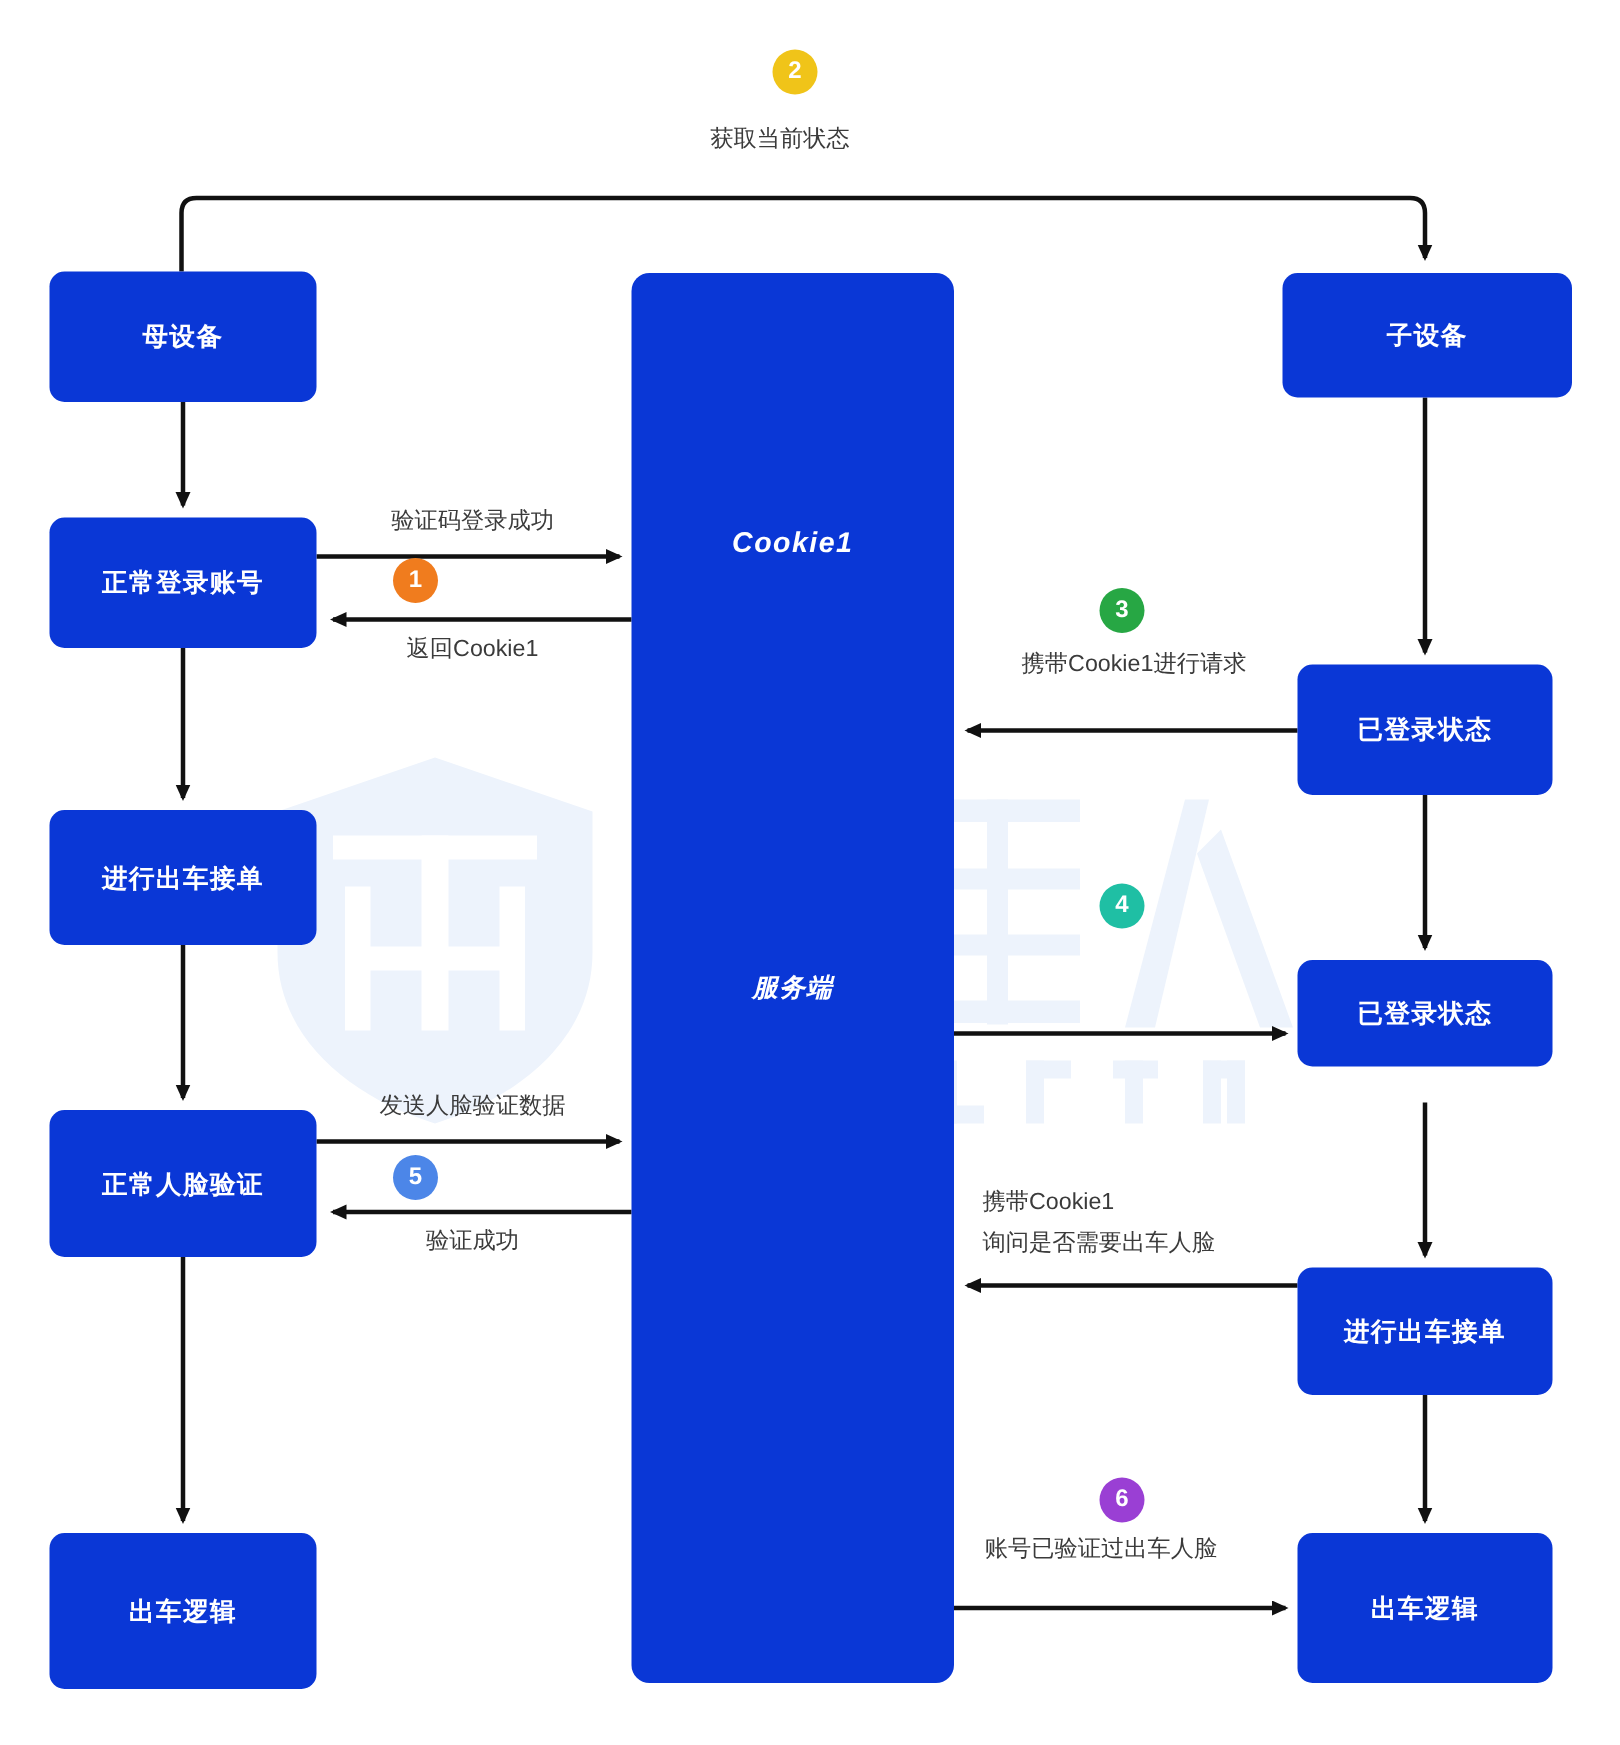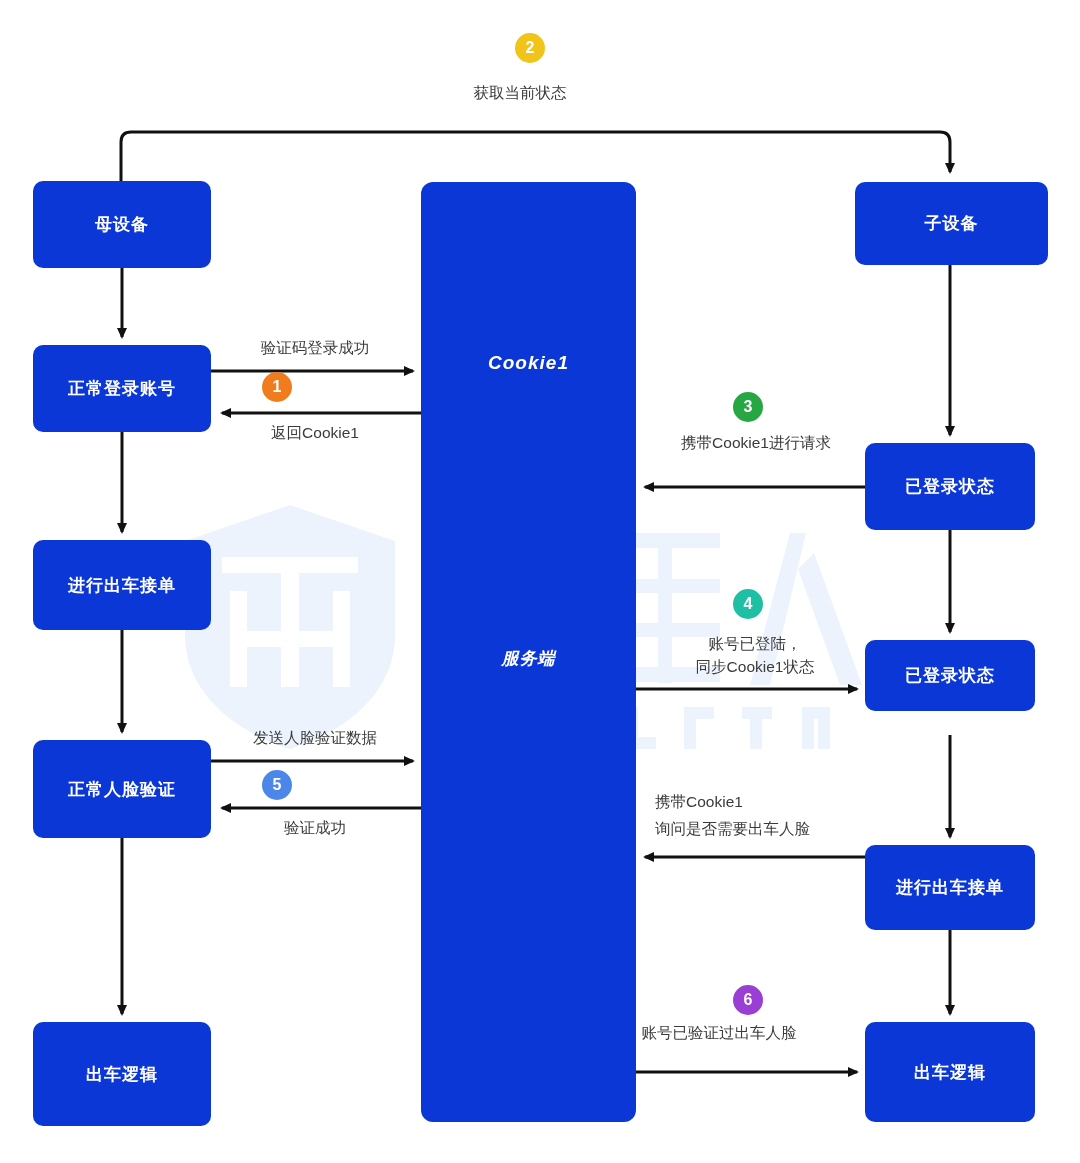--- a/index.html
+++ b/index.html
@@ -265,25 +265,23 @@
   </div>
 
   <div class="elabel center" style="left:420px; top:82px; width:200px;">获取当前状态</div>
 
   <div class="elabel center" style="left:215px; top:337px; width:200px;">验证码登录成功</div>
 
   <div class="elabel center" style="left:215px; top:422px; width:200px;">返回Cookie1</div>
 
   <div class="elabel center" style="left:648px; top:432px; width:216px;">携带Cookie1进行请求</div>
 
-  <div class="elabel center" style="left:655px; top:632px; width:200px; line-height:23px;">账号已登陆，
-同步Cookie1状态</div>
 
   <div class="elabel center" style="left:215px; top:727px; width:200px;">发送人脸验证数据</div>
 
   <div class="elabel center" style="left:215px; top:817px; width:200px;">验证成功</div>
 
   <div class="elabel left" style="left:655px; top:788px; width:230px; line-height:27px;">携带Cookie1
 询问是否需要出车人脸</div>
 
-  <div class="elabel center" style="left:611px; top:1022px; width:216px;">账号已验证过出车人脸</div>
+  <div class="elabel center" style="left:626px; top:1022px; width:216px;font-family:Liberation Mono, monospace;">账号已验证过出车人脸</div>
 
 </div>
 
 </body></html>

